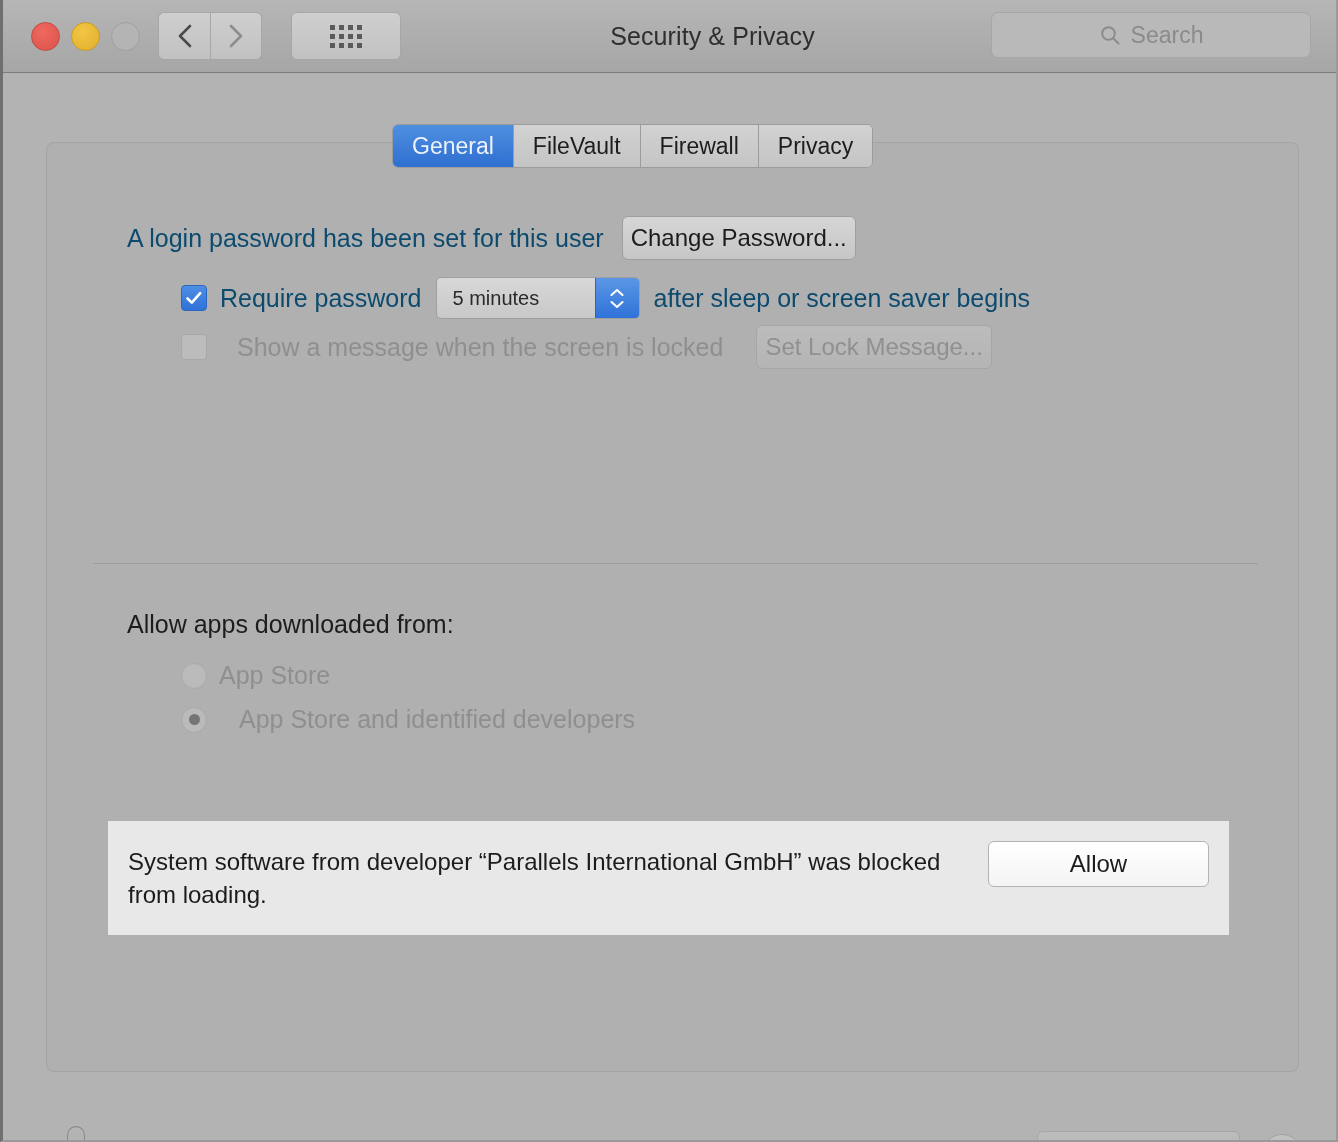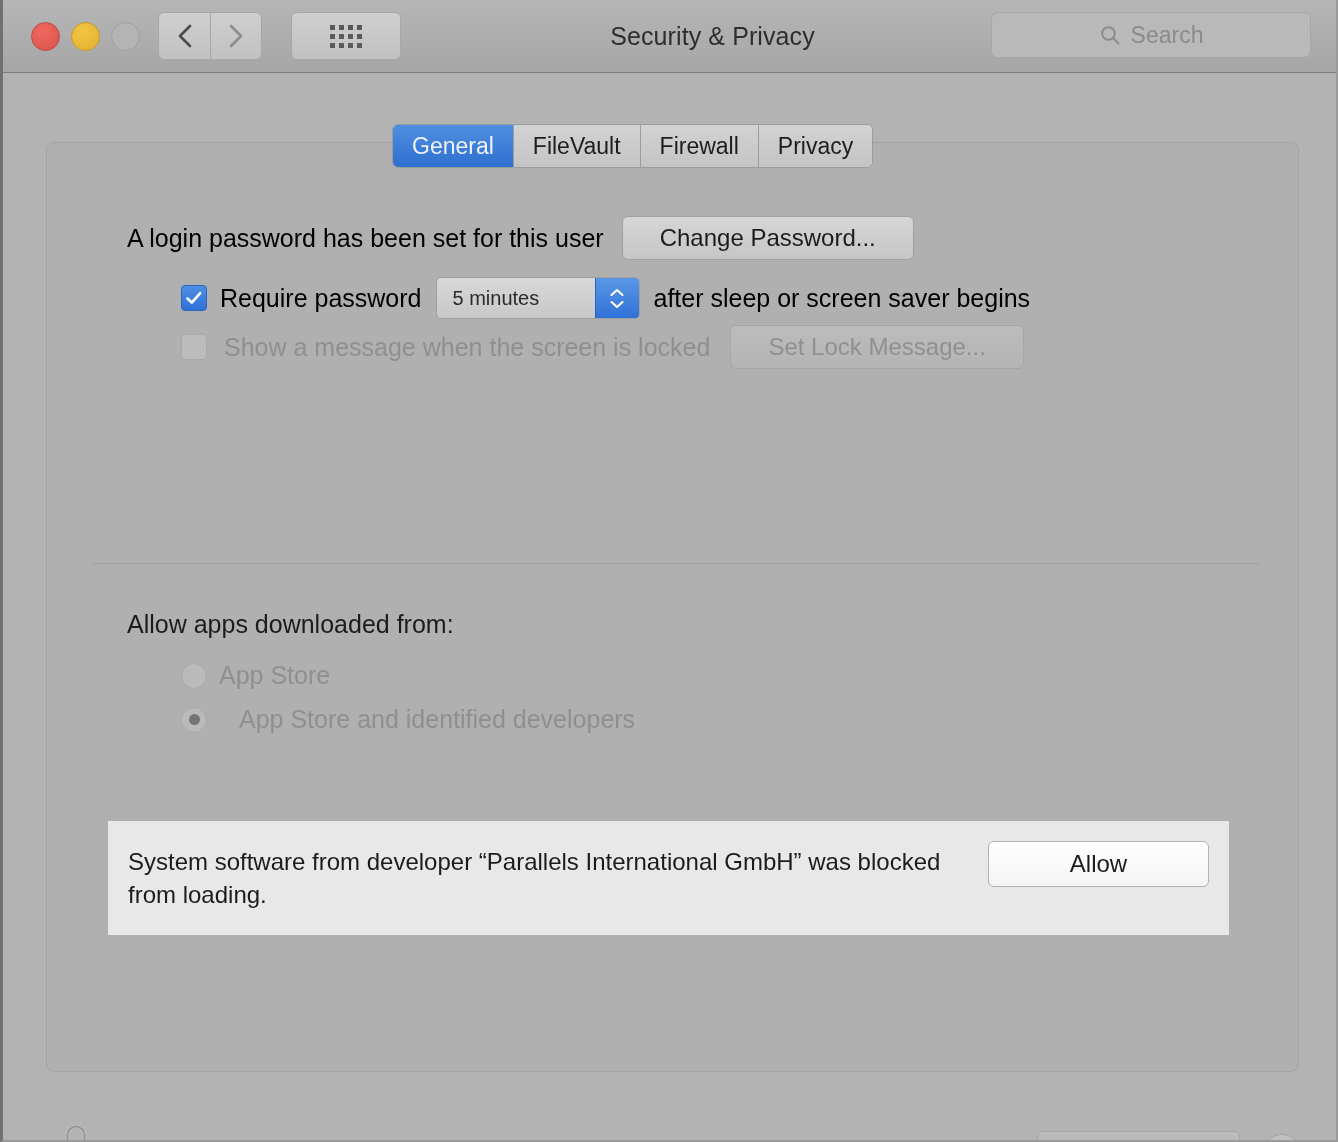--- a/index.html
+++ b/index.html
@@ -155,34 +155,34 @@
     border: 1px solid #a4a4a4;
     border-radius: 8px;
     box-sizing: border-box;
   }
 
   
   .row { position: absolute; display: flex; align-items: center; }
 
   #login-row    { left: 124px; top: 142px; gap: 18px; }
   #require-row  { left: 178px; top: 203px; gap: 0; }
-  #message-row  { left: 178px; top: 251px; gap: 4px; }
+  #message-row  { left: 178px; top: 251px; gap: 17px; }
 
   .lbl {
     font-size: 25px;
-    color: #000000;
+    color: #0c4a6e;
     white-space: nowrap;
   }
   .lbl.dim { color: #8f8f8f; }
 
   
   .pushbtn {
     display: inline-flex; align-items: center; justify-content: center;
     height: 44px;
-    padding: 0 37px;
+    padding: 0 8px;
     font-size: 24px;
     color: #1c1c1c;
     background: linear-gradient(to bottom, #d6d6d6, #c6c6c6);
     border: 1px solid #9f9f9f;
     border-radius: 6px;
     box-sizing: border-box;
     white-space: nowrap;
   }
   .pushbtn.disabled {
     color: #909090;

